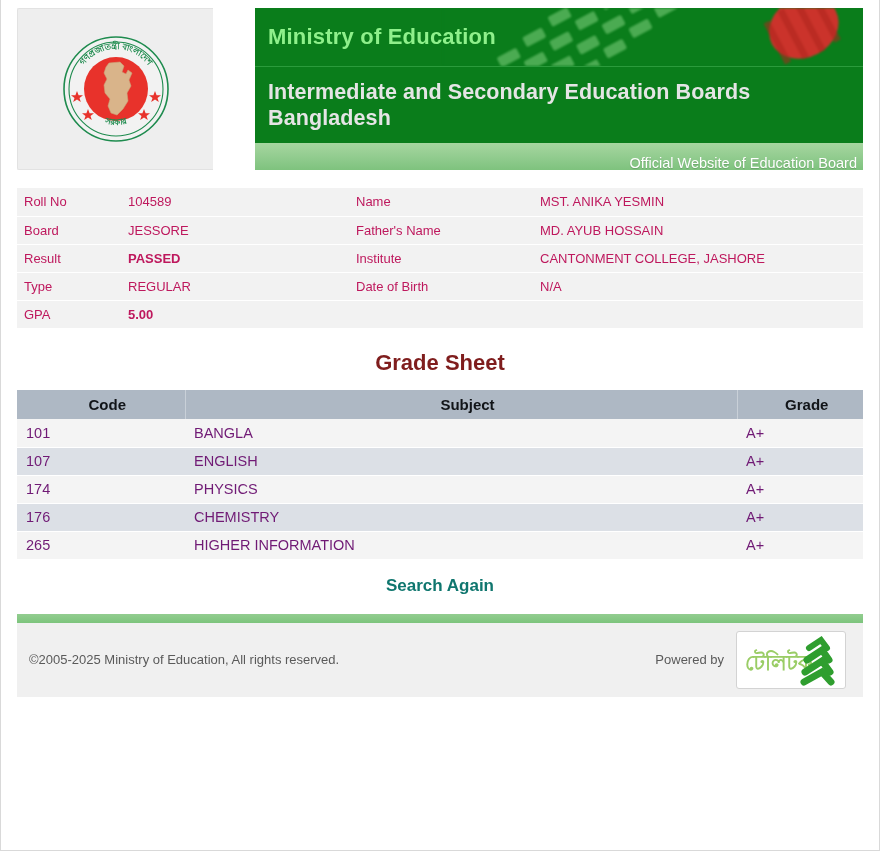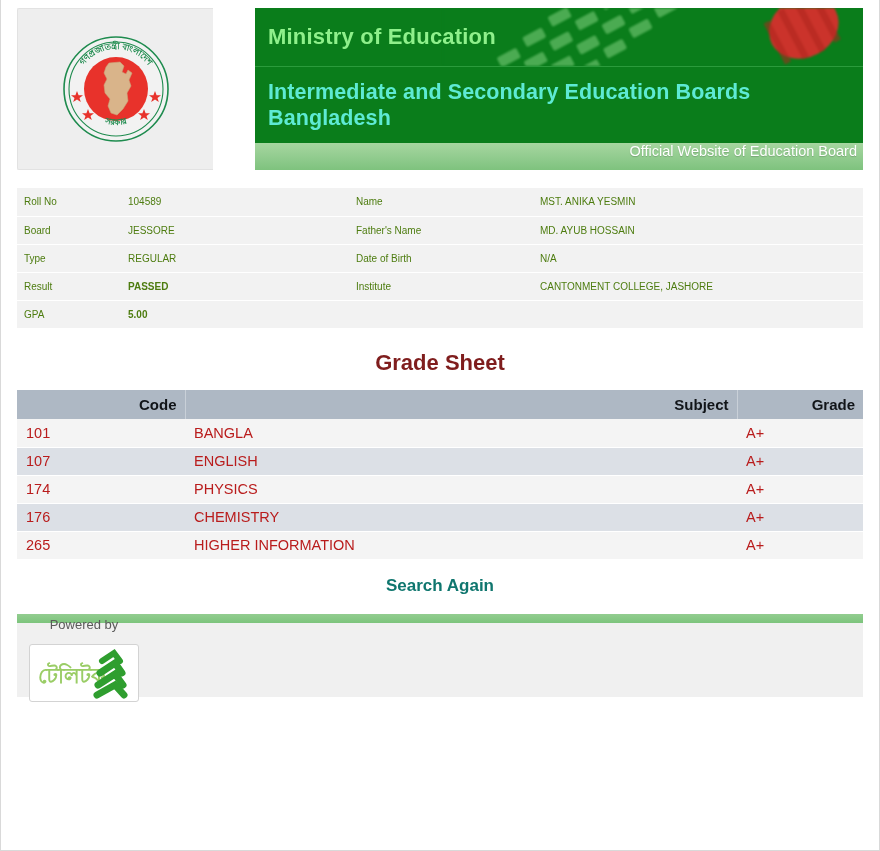--- a/index.html
+++ b/index.html
@@ -43,32 +43,32 @@
   .band-mid {
     position: relative; height: 77px;
     background: #0a7d1b;
     border-top: 1px solid #2b9b3c;
     display: flex; flex-direction: column; justify-content: center;
     padding-left: 13px;
   }
   .band-bot {
     position: relative; height: 40px;
     background: linear-gradient(to bottom, #a6d6a0 0%, #8cc98a 45%, #6bb96b 100%);
-    display: flex; align-items: flex-start; justify-content: flex-end;
+    display: flex; align-items: center; justify-content: flex-end;
     padding-right: 6px;
   }
   .ministry {
     color: #8ff08b;
     font-size: 22px; font-weight: bold;
     padding-left: 13px;
     letter-spacing: .2px;
     position: relative; z-index: 3;
   }
   .board-title {
-    color: #5eead4;
+    color: #e5e5e5;
     font-size: 21.5px; font-weight: bold;
     line-height: 26px;
     letter-spacing: .1px;
     position: relative; z-index: 3;
   }
   .official {
     color: #ffffff; font-size: 14.5px;
     text-shadow: 0 1px 1px rgba(0,0,0,.18);
   }
   
@@ -87,44 +87,44 @@
     color: #7f1d1d; margin-top: 22px; margin-bottom: 14px;
   }
 
   
   .info-table {
     width: 846px; border-collapse: collapse; margin-top: 18px;
     background: #f2f2f2; table-layout: fixed;
   }
   .info-table td {
     height: 28px; padding: 3px 8px 3px 7px;
-    font-size: 10px; color: #4d7c0f;
+    font-size: 13px; color: #be185d;
     border-bottom: 1px solid #ffffff;
     vertical-align: middle; white-space: nowrap; overflow: hidden;
   }
   .c-lab1 { width: 104px; }
   .c-val1 { width: 228px; }
   .c-lab2 { width: 184px; }
   .c-val2 { width: 330px; }
   .info-table td.val-strong { font-weight: bold; }
   .info-table tr:last-child td { border-bottom: none; }
 
   
   .grade-table {
     width: 846px; border-collapse: collapse; table-layout: fixed;
   }
   .grade-table th {
     background: #aeb8c4; color: #111418;
-    font-size: 15px; font-weight: bold; text-align: right;
+    font-size: 15px; font-weight: bold; text-align: center;
     height: 29px; padding: 3px 8px 3px 21px;
     border-right: 1px solid #c9d0d8;
   }
   .grade-table th:last-child { border-right: none; }
   .grade-table td {
-    font-size: 14.5px; color: #b91c1c;
+    font-size: 14.5px; color: #701a75;
     height: 28px; padding: 3px 8px 3px 9px;
     border-bottom: 1px solid #ffffff;
     white-space: nowrap; overflow: hidden;
   }
   .grade-table tbody tr:nth-child(odd)  td { background: #f4f4f4; }
   .grade-table tbody tr:nth-child(even) td { background: #dce0e6; }
   .col-code { width: 168px; }
   .col-subj { width: 552px; }
   .col-grade { width: 126px; }
 
@@ -140,21 +140,21 @@
     width: 846px; height: 9px;
     background: linear-gradient(to bottom, #93cd90, #7cc47c);
     margin-top: 4px;
   }
   .footer {
     width: 846px; height: 74px; background: #f0f0f0;
     display: flex; align-items: center; justify-content: space-between;
     padding: 0 17px 0 12px;
   }
   .copyright { font-size: 13px; color: #5a5a5a; }
-  .powered-wrap { display: flex; align-items: center; gap: 12px; flex-direction: column; }
+  .powered-wrap { display: flex; align-items: center; gap: 12px; }
   .powered-label { font-size: 13px; color: #5a5a5a; }
   .teletalk {
     width: 110px; height: 58px; background: #ffffff;
     border: 1px solid #d3d3d3; border-radius: 3px;
     display: flex; align-items: center; justify-content: center;
     overflow: hidden;
   }
 </style>
 </head>
 <body>
@@ -263,30 +263,30 @@
           <td>Name</td>
           <td>MST. ANIKA YESMIN</td>
         </tr>
         <tr>
           <td>Board</td>
           <td>JESSORE</td>
           <td>Father's Name</td>
           <td>MD. AYUB HOSSAIN</td>
         </tr>
         <tr>
+          <td>Result</td>
+          <td class="val-strong">PASSED</td>
+          <td>Institute</td>
+          <td>CANTONMENT COLLEGE, JASHORE</td>
+        </tr>
+        <tr>
           <td>Type</td>
           <td>REGULAR</td>
           <td>Date of Birth</td>
           <td>N/A</td>
-        </tr>
-        <tr>
-          <td>Result</td>
-          <td class="val-strong">PASSED</td>
-          <td>Institute</td>
-          <td>CANTONMENT COLLEGE, JASHORE</td>
         </tr>
         <tr>
           <td>GPA</td>
           <td class="val-strong">5.00</td>
           <td></td>
           <td></td>
         </tr>
       </tbody>
     </table>
 
@@ -334,20 +334,21 @@
       </tbody>
     </table>
 
     <div class="search-again-wrap">
       <a class="search-again" href="#">Search Again</a>
     </div>
 
     <div class="green-rule"></div>
 
     <div class="footer">
+      <div class="copyright">©2005-2025 Ministry of Education, All rights reserved.</div>
       <div class="powered-wrap">
         <span class="powered-label">Powered by</span>
         <span class="teletalk">
           <svg width="104" height="52" viewBox="0 0 104 52">
             <rect width="104" height="52" fill="#ffffff"></rect>
             <text x="6" y="36" font-family="'Liberation Serif',serif" font-size="21" fill="#9acd66" font-weight="bold">টেলিটক</text>
             <g fill="none" stroke="#2f9e2f" stroke-width="7" stroke-linecap="round">
               <path d="M70,14 L82,6 L88,14" stroke-width="6"></path>
               <path d="M68,26 L83,16 L90,26" stroke-width="7"></path>
               <path d="M66,38 L83,27 L91,38" stroke-width="7"></path>

